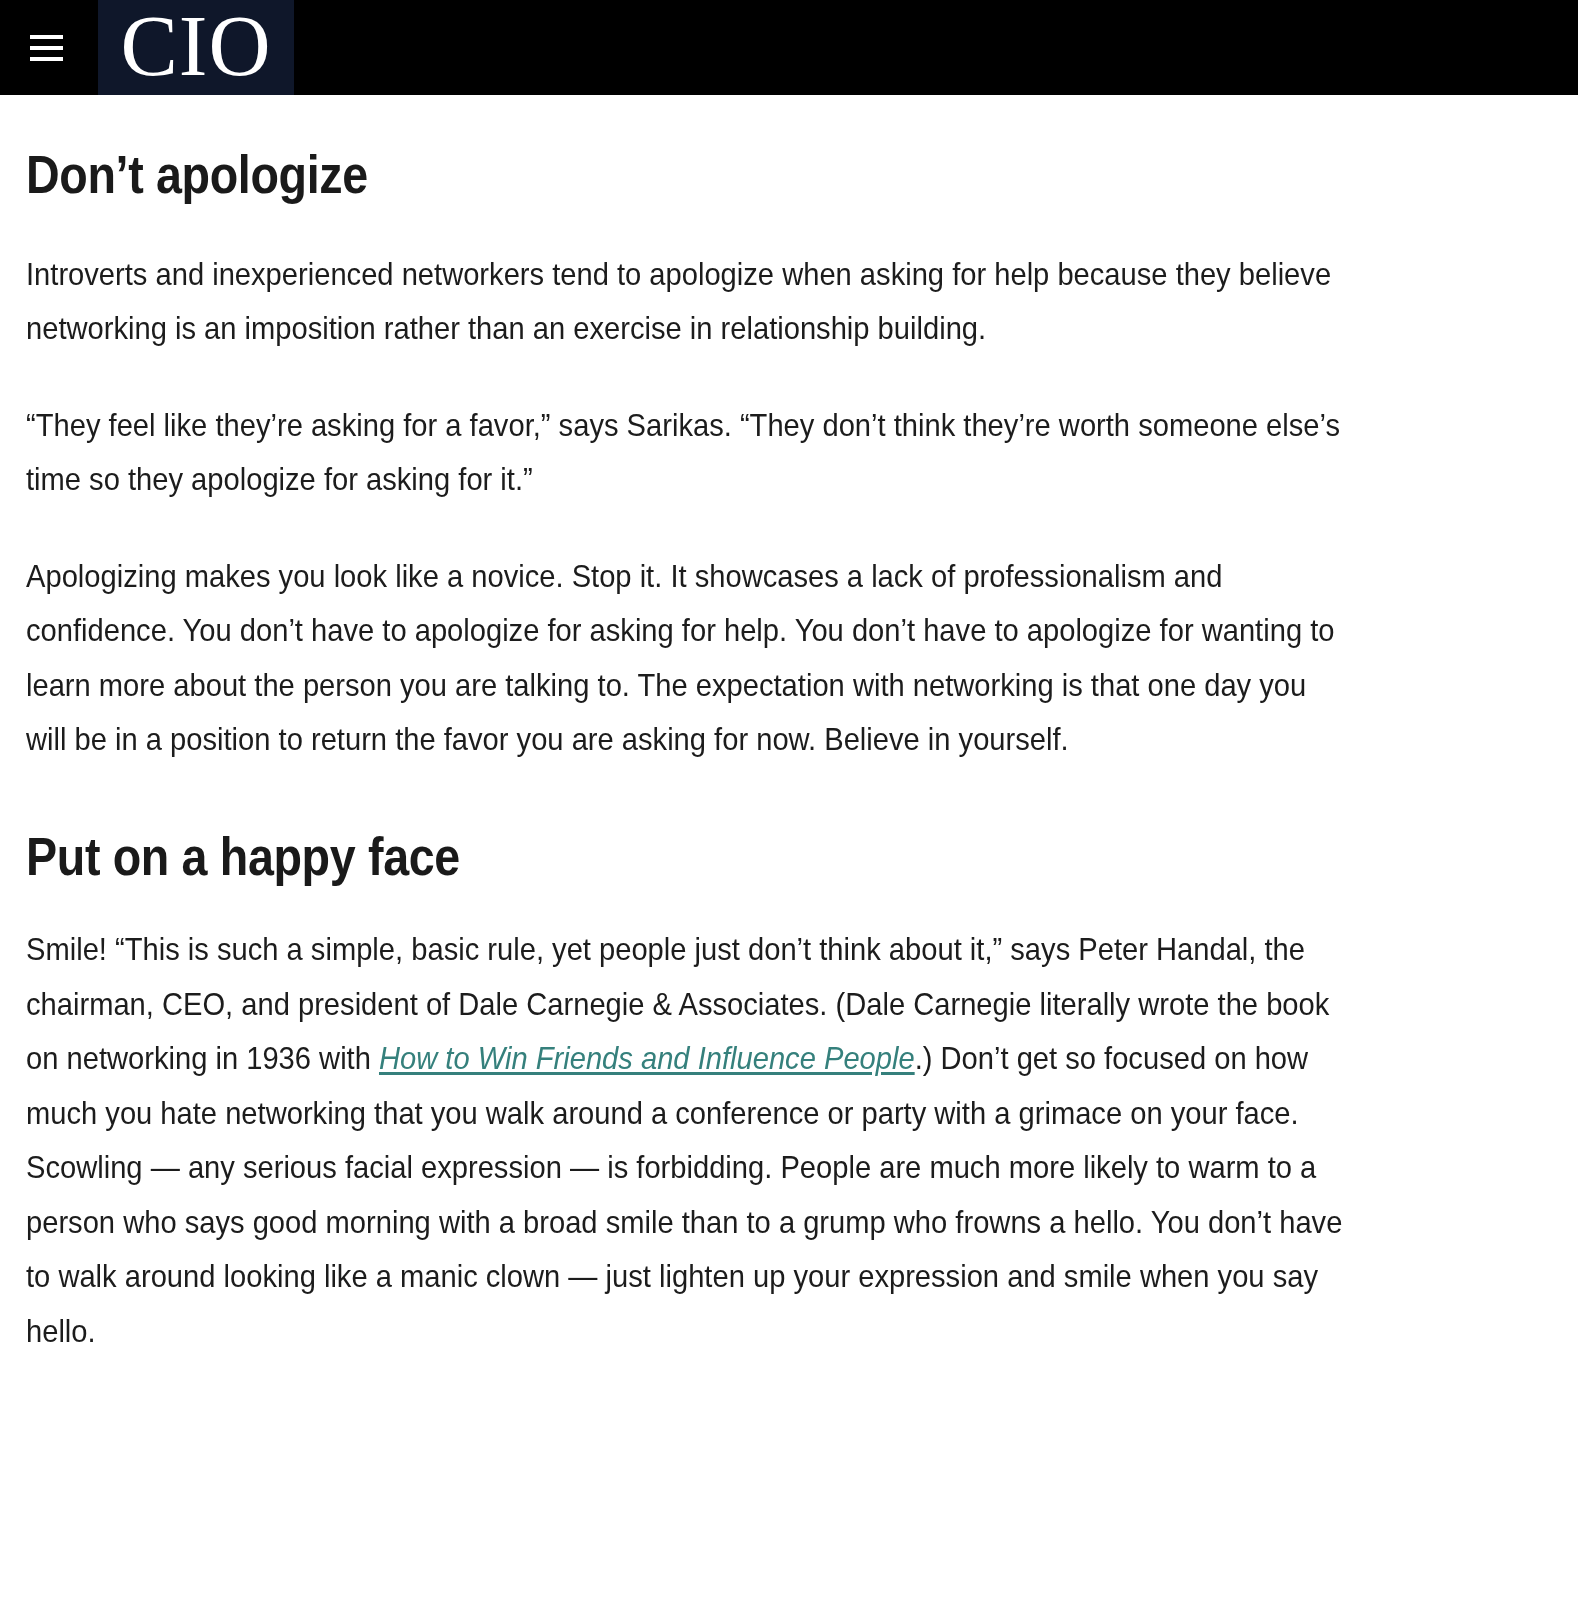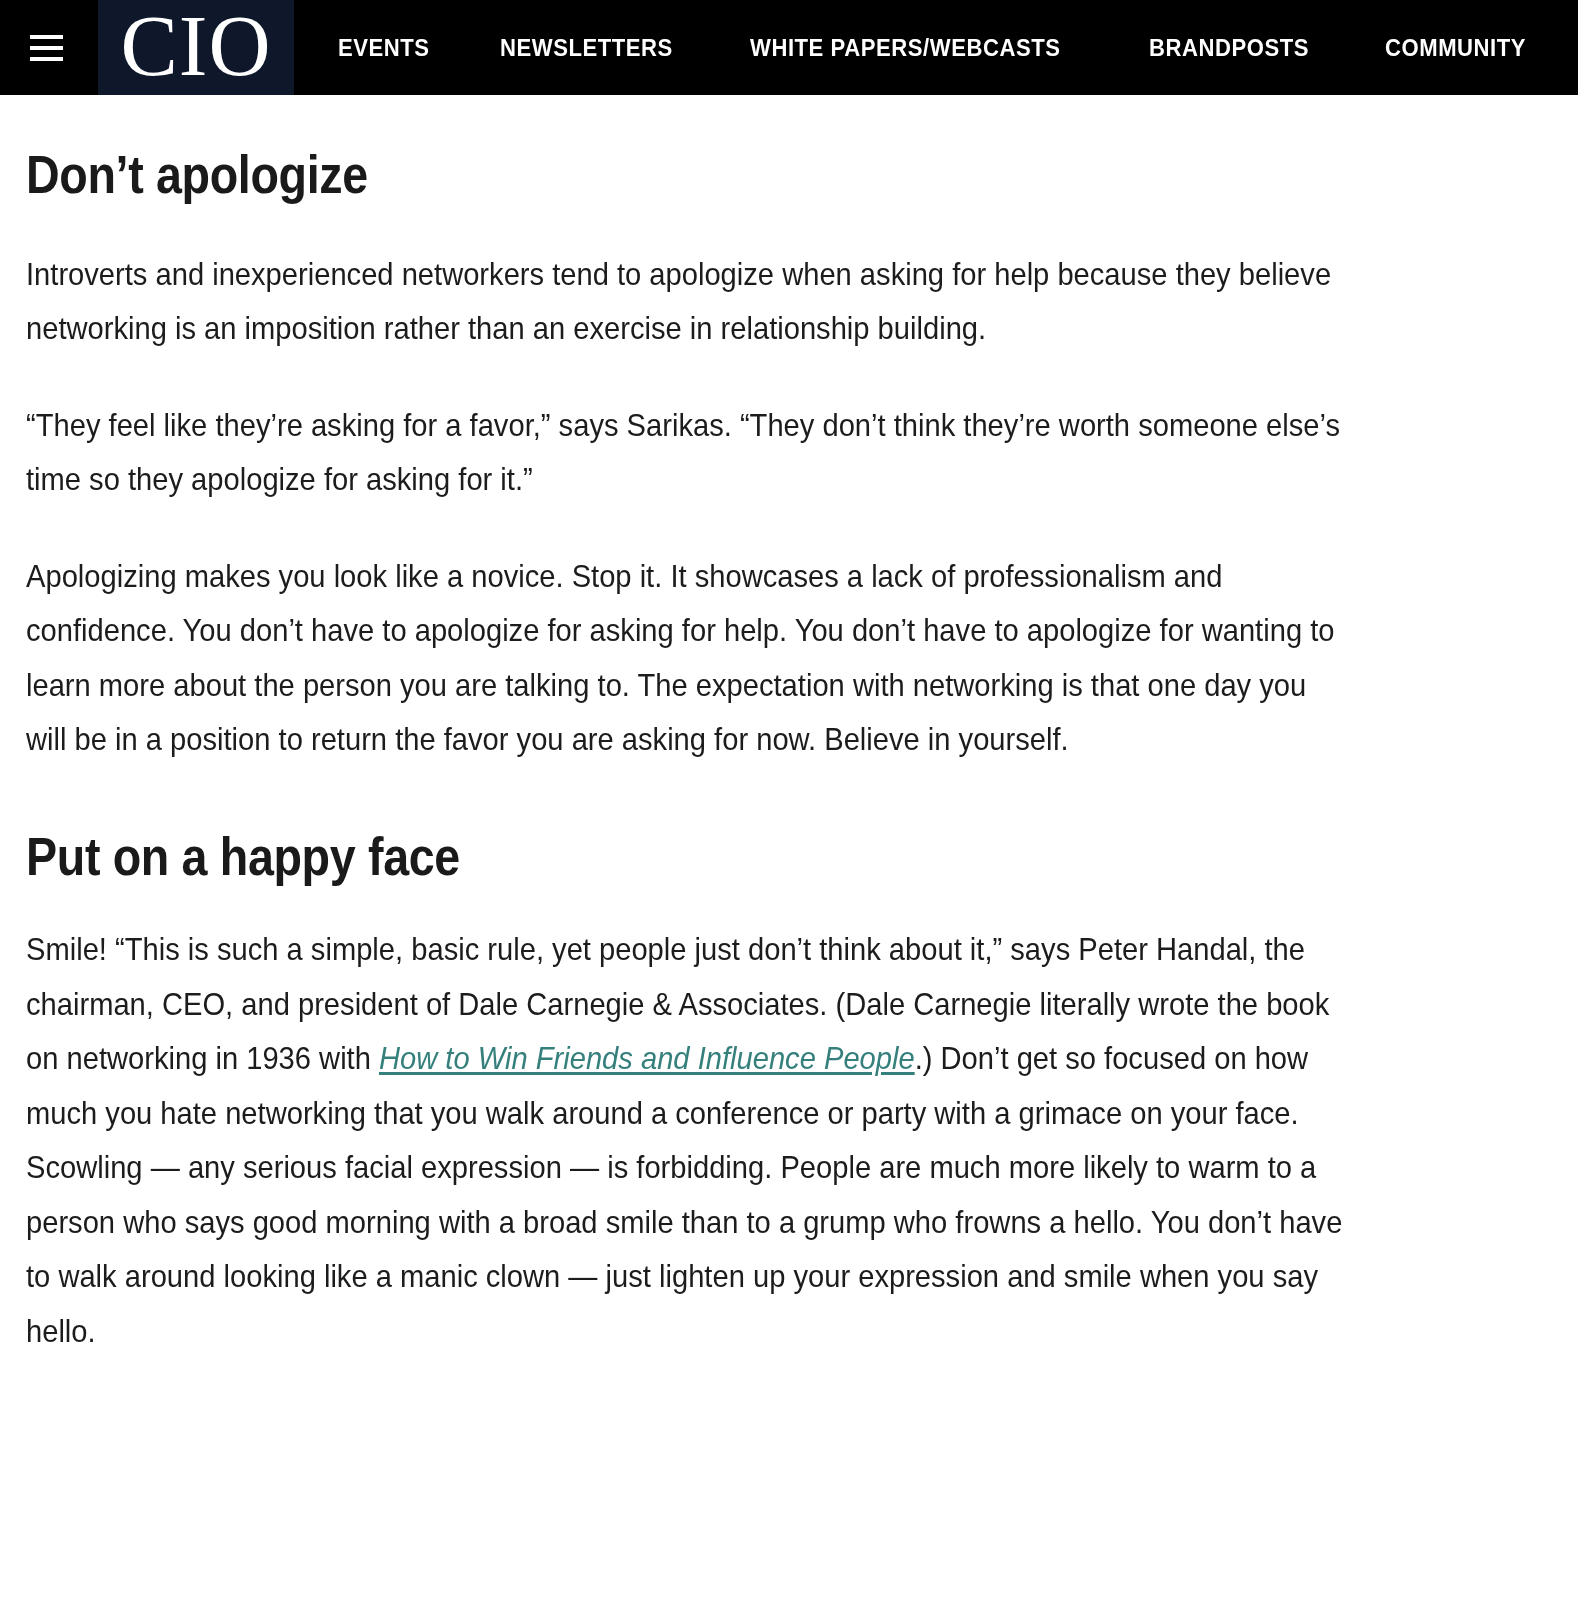--- a/index.html
+++ b/index.html
@@ -147,28 +147,20 @@
   <div id="hamburger-button">
     <span class="bar"></span>
     <span class="bar"></span>
     <span class="bar"></span>
   </div>
 
   <div id="brand-logo">
     <span class="logo-text">CIO</span>
   </div>
 
-  <nav id="primary-nav">
-    <a class="nav-link">EVENTS</a>
-    <a class="nav-link">NEWSLETTERS</a>
-    <a class="nav-link">WHITE PAPERS/WEBCASTS</a>
-    <a class="nav-link">BRANDPOSTS</a>
-    <a class="nav-link">COMMUNITY</a>
-
-  </nav>
 
 </header>
 
 <main id="article">
   <div id="article-inner">
 
     <h2 class="section-heading" id="heading-dont-apologize">Don’t apologize</h2>
 
     <p class="body-paragraph" id="para-intro">Introverts and inexperienced networkers tend to apologize when asking for help because they believe networking is an imposition rather than an exercise in relationship building.</p>
 

